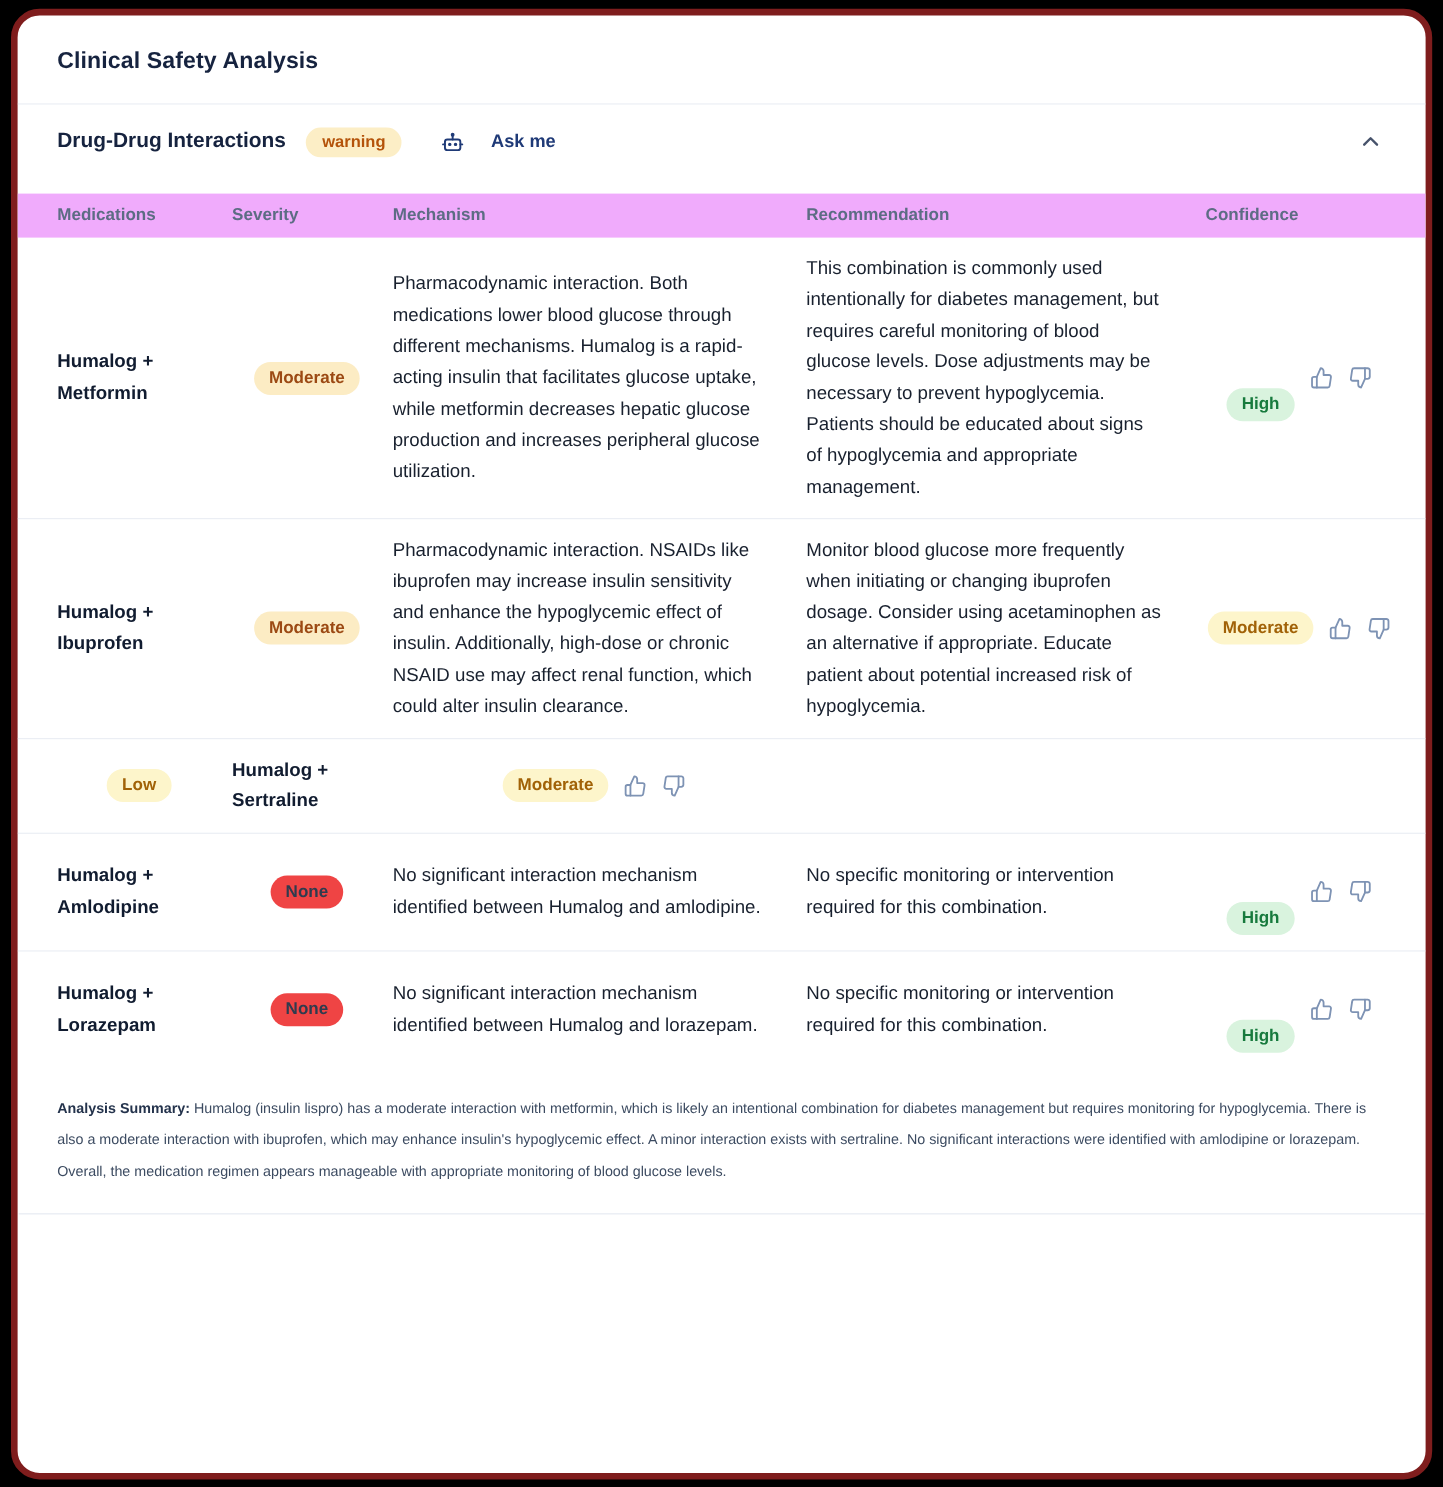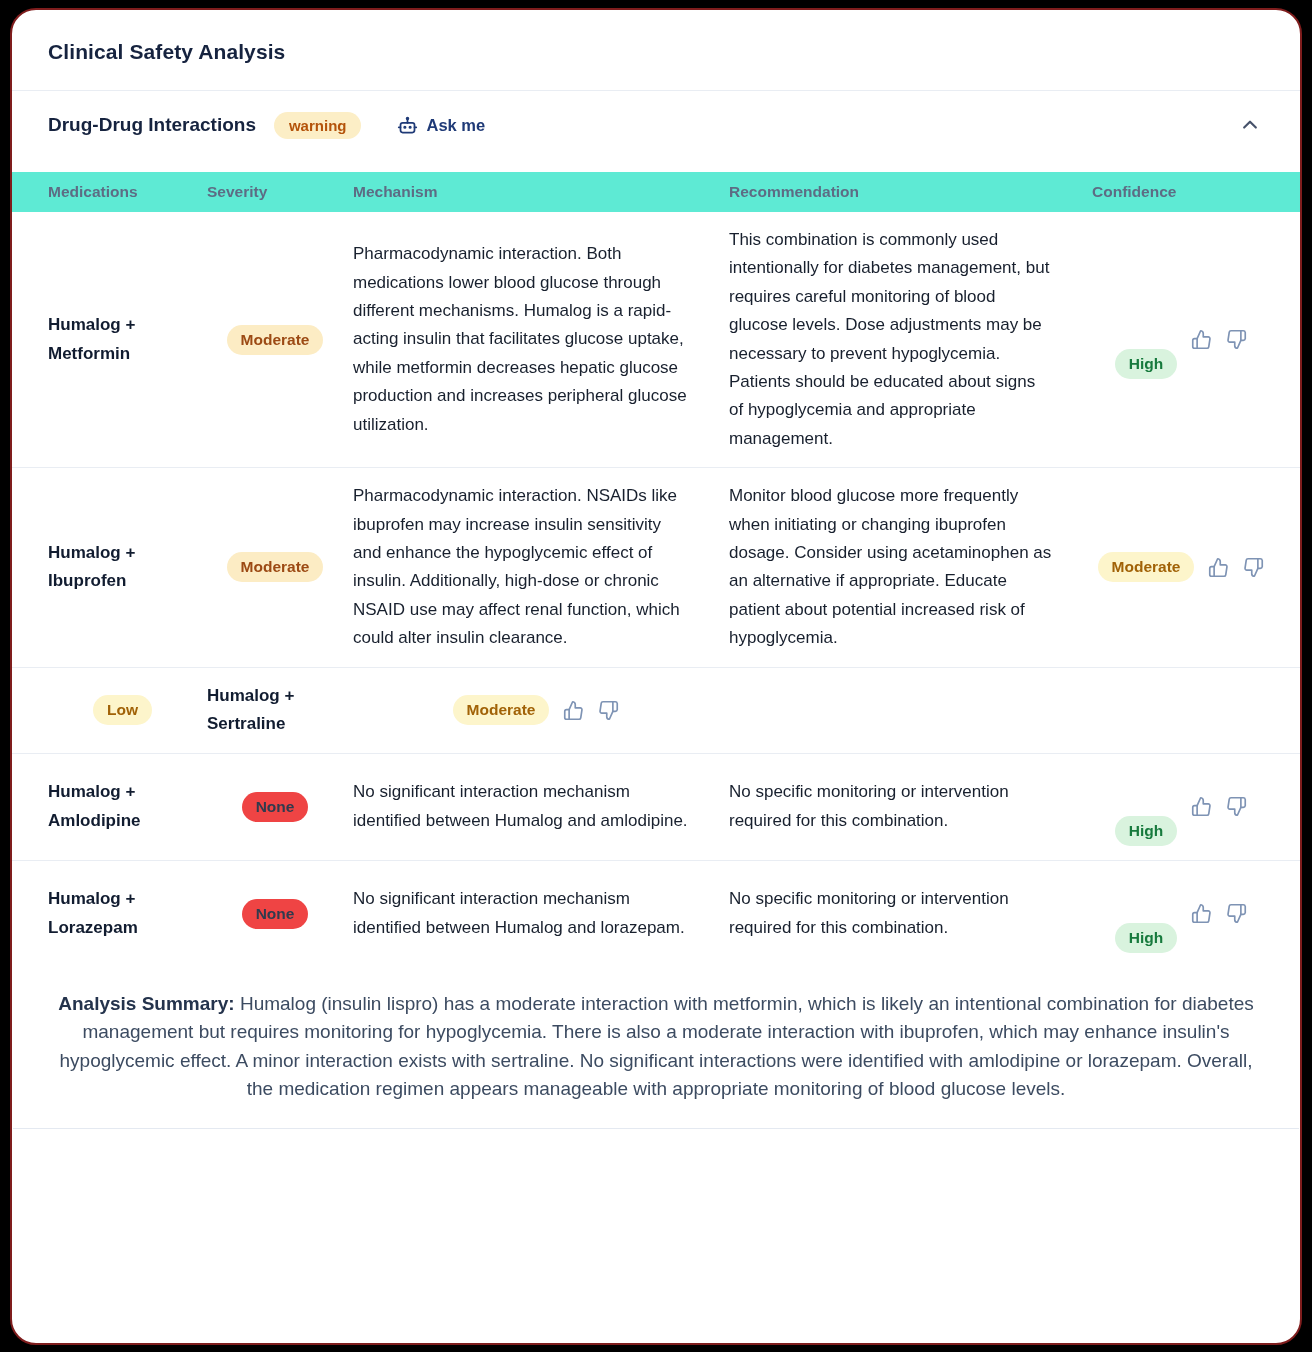--- a/index.html
+++ b/index.html
@@ -8,21 +8,21 @@
     width: 1312px;
     height: 1352px;
     background: #000000;
     font-family: "Liberation Sans", "DejaVu Sans", sans-serif;
     overflow: hidden;
   }
   .card {
     position: absolute;
     left: 10px; top: 8px; right: 10px; bottom: 7px;
     background: #ffffff;
-    border: 2px solid #7f1d1d;
+    border: 6px solid #7f1d1d;
     border-radius: 26px;
     overflow: hidden;
     box-sizing: border-box;
   }
   
   .page-header {
     padding: 30px 36px 26px 36px;
     border-bottom: 1px solid #e9edf3;
   }
   .page-title {
@@ -48,21 +48,21 @@
     color: #b4530a;
     font-size: 15px;
     font-weight: 600;
     padding: 5px 15px;
     border-radius: 999px;
   }
   .ask-me {
     margin-left: 36px;
     display: inline-flex;
     align-items: center;
-    gap: 8px;
+    gap: 24px;
     background: none;
     border: none;
     cursor: pointer;
     font-family: inherit;
     font-size: 16.5px;
     font-weight: 600;
     color: #1f3a77;
     padding: 0;
   }
   .collapse-btn {
@@ -76,21 +76,21 @@
   }
   
   .thead, .trow {
     display: grid;
     grid-template-columns: 159px 146px 376px 363px 1fr;
     padding-left: 36px;
     padding-right: 20px;
     box-sizing: border-box;
   }
   .thead {
-    background: #5eead4;
+    background: #f0abfc;
     padding-top: 9px;
     padding-bottom: 9px;
   }
   .th {
     font-size: 15.5px;
     font-weight: 600;
     color: #5d6c84;
     line-height: 22px;
   }
   .trow {
@@ -136,24 +136,23 @@
     border: none;
     padding: 0;
     cursor: pointer;
     display: flex;
     align-items: center;
     color: #7e93b4;
   }
   
   .summary {
     padding: 23px 36px 24px 36px;
-    font-size: 19px;
+    font-size: 13px;
     line-height: 28.5px;
     color: #3c4b61;
-    text-align: center;
   }
   .summary b { color: #24334c; }
   .bottom-strip {
     border-top: 1px solid #e4e9f1;
     height: 9px;
     margin: 0 1px;
   }
 </style>
 </head>
 <body>

